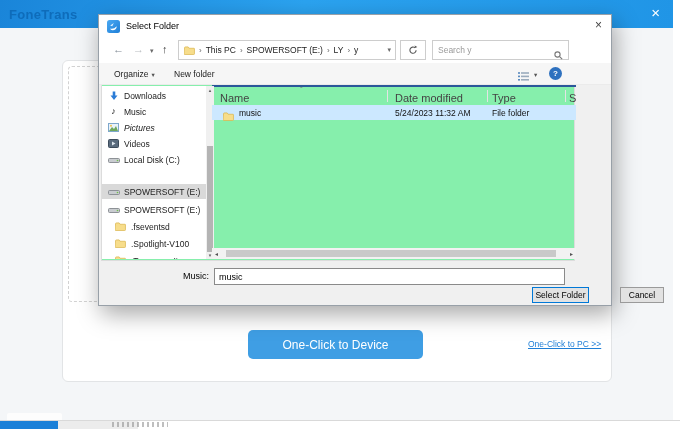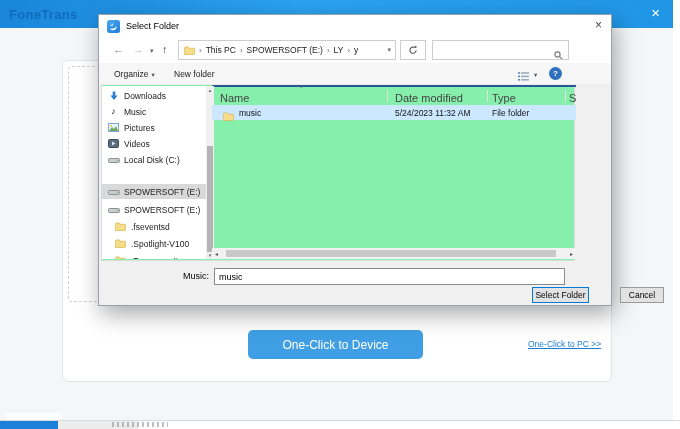--- a/index.html
+++ b/index.html
@@ -168,20 +168,21 @@
       </div>
       <div class="refresh-btn">
         <span>
           <svg width="10" height="10" viewBox="0 0 10 10">
               <path d="M8.1 5.2 a3.1 3.1 0 1 1 -1.1 -2.4" fill="none" stroke="#555" stroke-width="1.1"></path>
               <path d="M6.6 0.6 L7.2 3.1 L9.3 1.9 z" fill="#555"></path>
             </svg>
         </span>
       </div>
       <div class="search-box">
+        <input type="text" placeholder="Search y" style="">
         <span class="search-mag">
           <svg width="9" height="9" viewBox="0 0 9 9">
               <circle cx="3.5" cy="3.5" r="2.6" fill="none" stroke="#777" stroke-width="1.1"></circle>
               <path d="M5.6 5.6 L8.2 8.2" stroke="#777" stroke-width="1.1"></path>
             </svg>
         </span>
       </div>
     </div>
 
     <div class="toolbar">
@@ -213,21 +214,21 @@
               </svg>
             </span>
             <span class="slabel">Downloads</span>
           </div>
           <div class="side-item" style="top: 18px; padding-left: 5px;">
             <span class="sicon">
               <span class="tn">♪</span>
             </span>
             <span class="slabel">Music</span>
           </div>
-          <div class="side-item" style="top: 34px; padding-left: 5px;">
+          <div class="side-item" style="top: 34px; padding-left: 5px; font-style: italic;">
             <span class="sicon">
               <svg width="11" height="9" viewBox="0 0 11 9">
                 <rect x="0.5" y="0.5" width="10" height="8" fill="#eaf3fb" stroke="#7fa8cc"></rect>
                 <circle cx="3" cy="2.8" r="1" fill="#f0c24b"></circle>
                 <path d="M1 8 L4 4 l2 2 2-3 2 5z" fill="#6fa85e"></path>
               </svg>
             </span>
             <span class="slabel">Pictures</span>
           </div>
           <div class="side-item" style="top: 50px; padding-left: 5px; text-align: center;">

